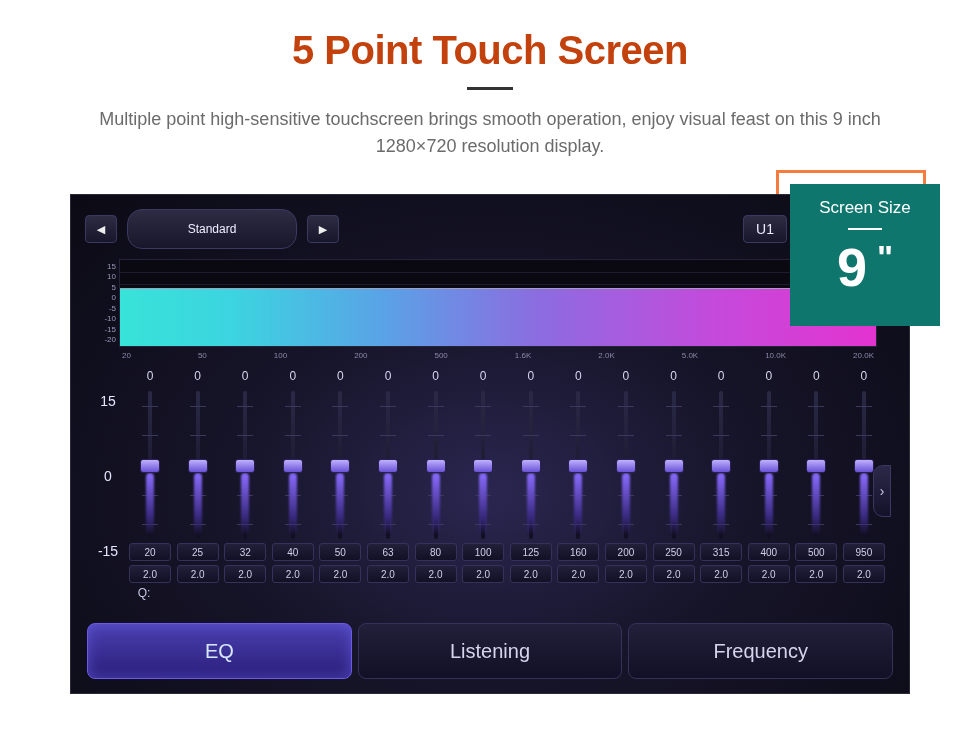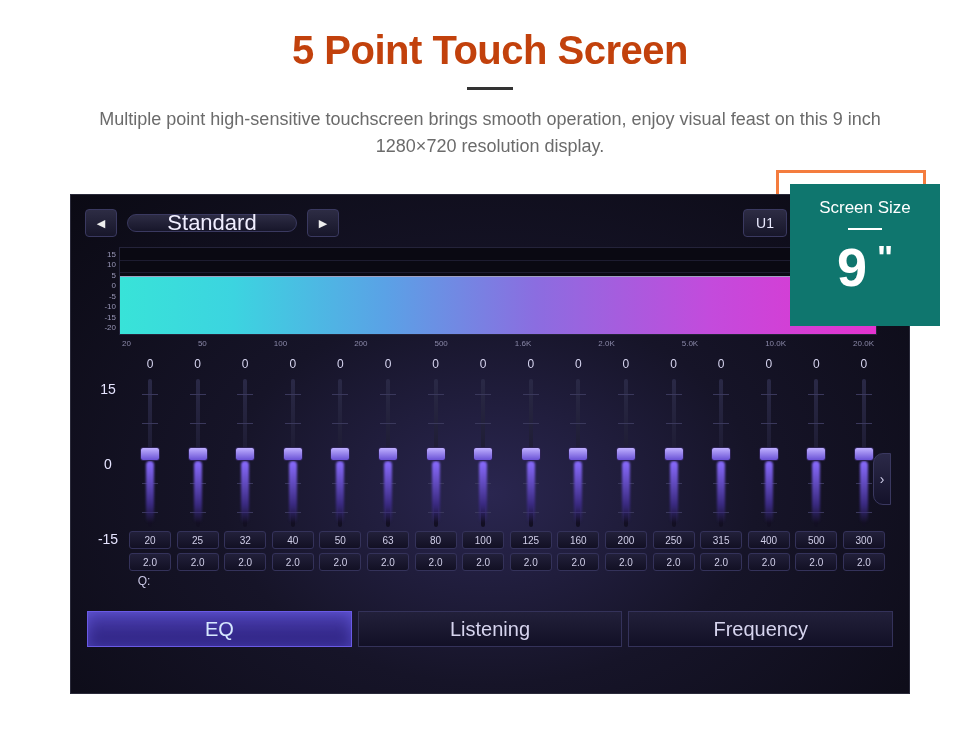--- a/index.html
+++ b/index.html
@@ -80,26 +80,26 @@
 .top-row { display: flex; align-items: center; gap: 10px; }
 .nav-btn {
   width: 32px; height: 28px;
   background: linear-gradient(#2d2c44,#17162a);
   border: 1px solid #3a3960;
   border-radius: 4px;
   display: flex; align-items: center; justify-content: center;
   color: #eee; font-size: 11px;
 }
 .preset-chip {
-  width: 170px; height: 18px;
+  width: 170px; height: 40px;
   background: linear-gradient(#2d2c44,#17162a);
   border: 1px solid #3a3960;
   border-radius: 15px;
   display: flex; align-items: center; justify-content: center;
-  color: #f0eeff; font-size: 22px;
+  color: #f0eeff; font-size: 12px;
 }
 .spacer { flex: 1; }
 .u-btn {
   width: 44px; height: 28px;
   background: linear-gradient(#2d2c44,#17162a);
   border: 1px solid #3a3960;
   border-radius: 4px;
   display: flex; align-items: center; justify-content: center;
   color: #eaeaff; font-size: 14px;
 }
@@ -189,24 +189,24 @@
   border: 1px solid #3a3860;
   border-radius: 10px 0 0 10px;
   display: flex; align-items: center; justify-content: center;
   color: #cfcde8; font-size: 14px;
 }
 
 .bottom-tabs {
   display: flex; gap: 6px; margin: 10px 2px 0;
 }
 .tab {
-  flex: 1; height: 36px;
+  flex: 1; height: 56px;
   background: linear-gradient(#22203a,#121026);
   border: 1px solid #34325a;
-  border-radius: 0;
+  border-radius: 8px;
   display: flex; align-items: center; justify-content: center;
   color: #d6d4ee; font-size: 20px;
 }
 .tab.active {
   background: linear-gradient(#4b3fb0,#2a1f7a);
   border-color: #6a5ae6;
   color: #d6e8ff;
   box-shadow: inset 0 0 14px rgba(120,110,255,0.45);
 }
 </style>
@@ -514,21 +514,21 @@
             <div class="track-wrap">
               <div class="track"></div>
               <div class="tick t1"></div>
               <div class="tick t2"></div>
               <div class="tick t3"></div>
               <div class="tick t4"></div>
               <div class="tick t5"></div>
               <div class="glow"></div>
               <div class="knob"></div>
             </div>
-            <div class="chip">300</div>
+            <div class="chip">950</div>
             <div class="chip">2.0</div>
           </div>
         </div>
       <div class="scroll-handle">›</div>
     </div>
 
     <div class="bottom-tabs" id="bottom-tabs">
         <div class="tab active">EQ</div>
         <div class="tab">Listening</div>
         <div class="tab">Frequency</div>

